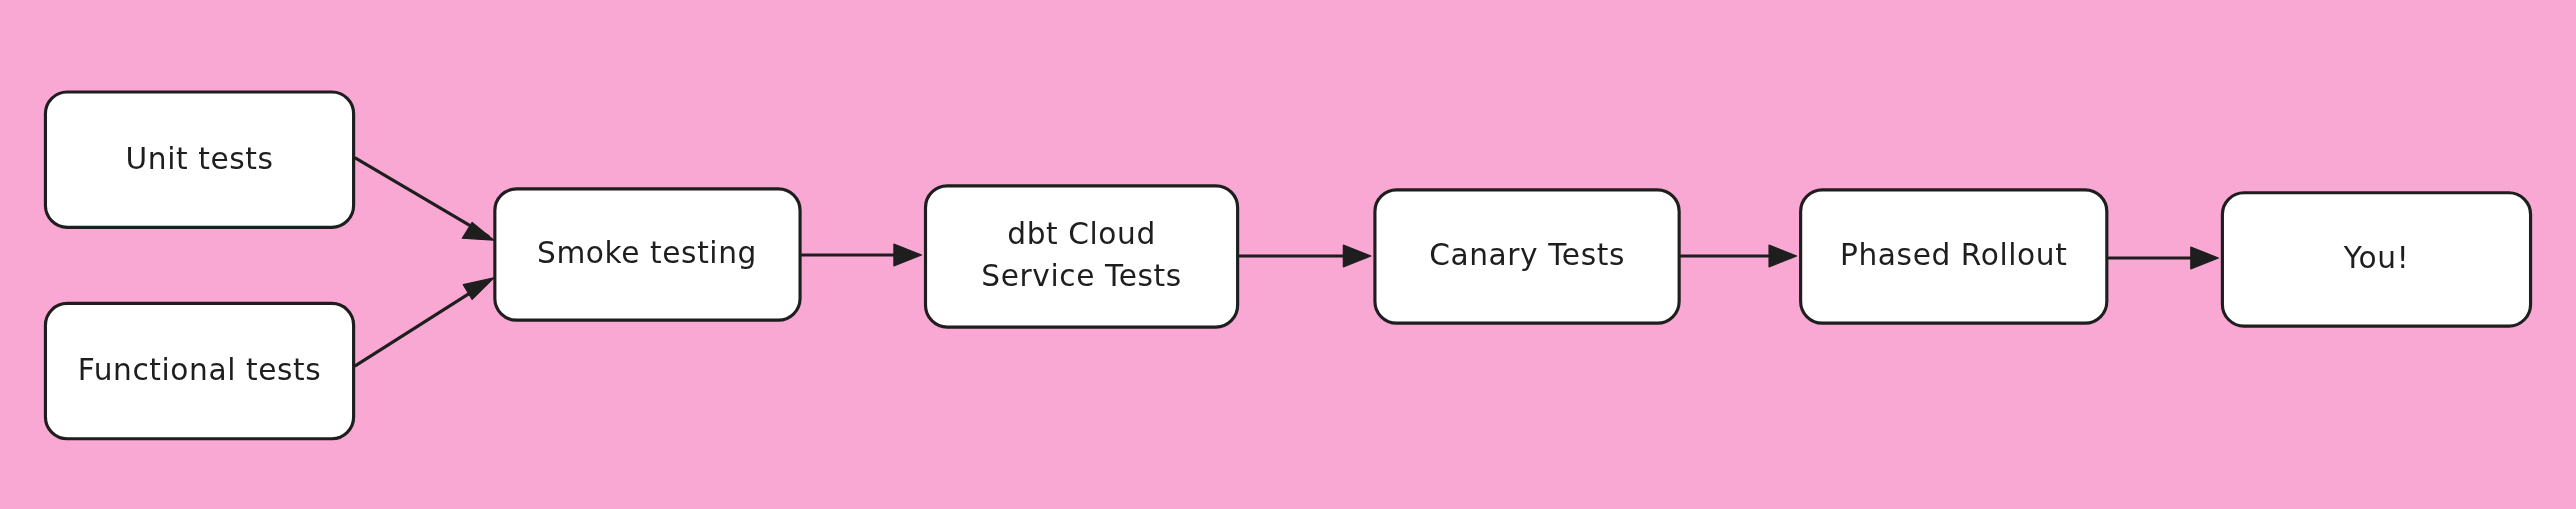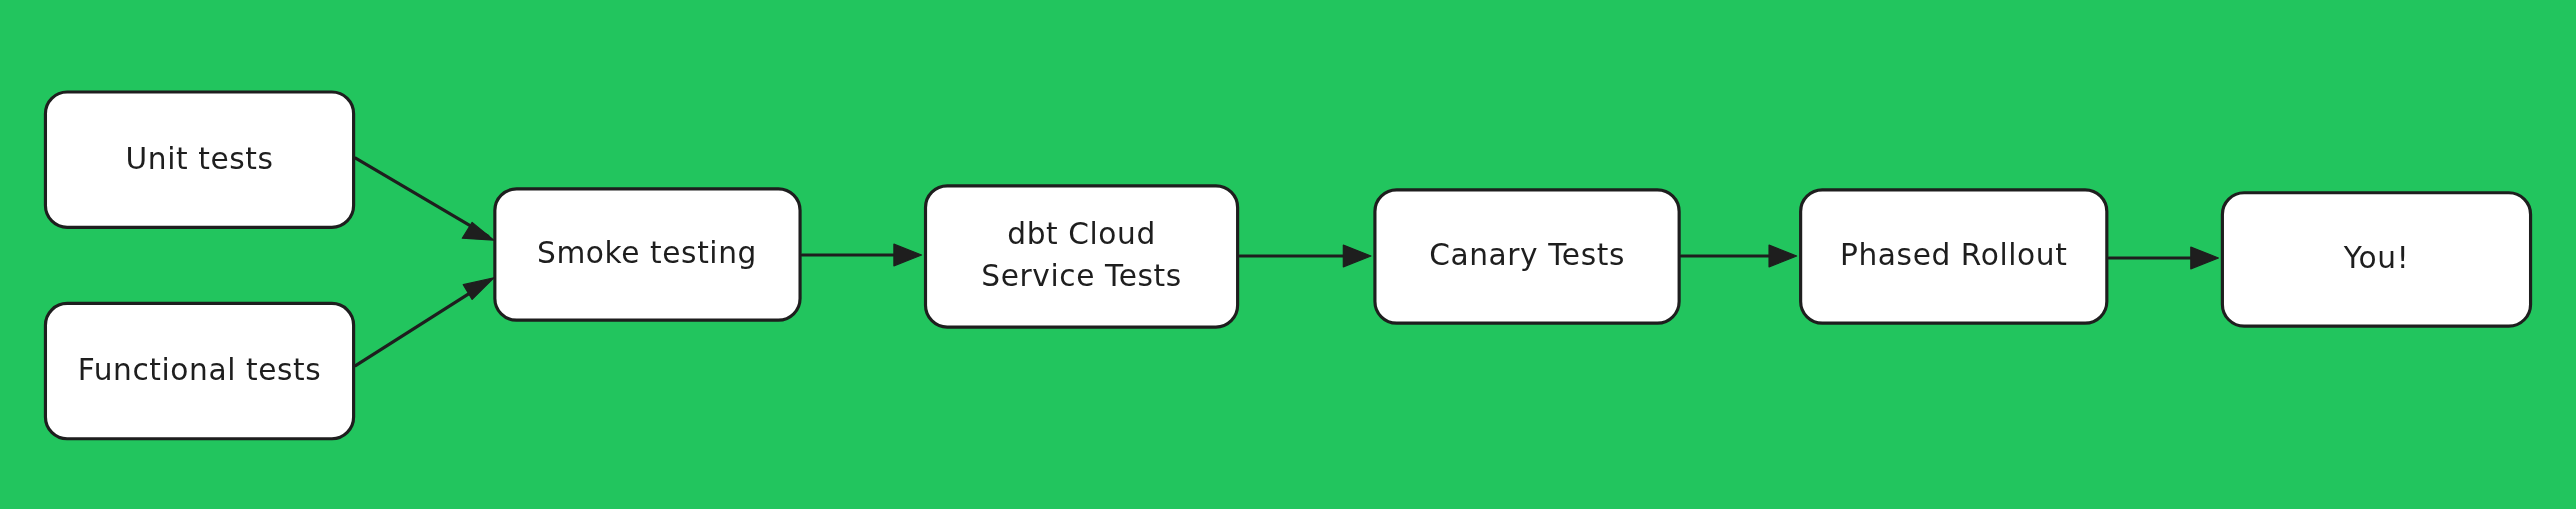--- a/index.html
+++ b/index.html
@@ -11,21 +11,21 @@
   body {
     width: 2576px;
     height: 510px;
     overflow: hidden;
     font-family: "DejaVu Sans", sans-serif;
   }
   #diagram-canvas {
     position: relative;
     width: 2576px;
     height: 510px;
-    background: #22c55e;
+    background: #f9a8d4;
   }
   svg.flow-svg {
     position: absolute;
     left: 0;
     top: 0;
     width: 2576px;
     height: 510px;
     display: block;
   }
   .node-shape {

